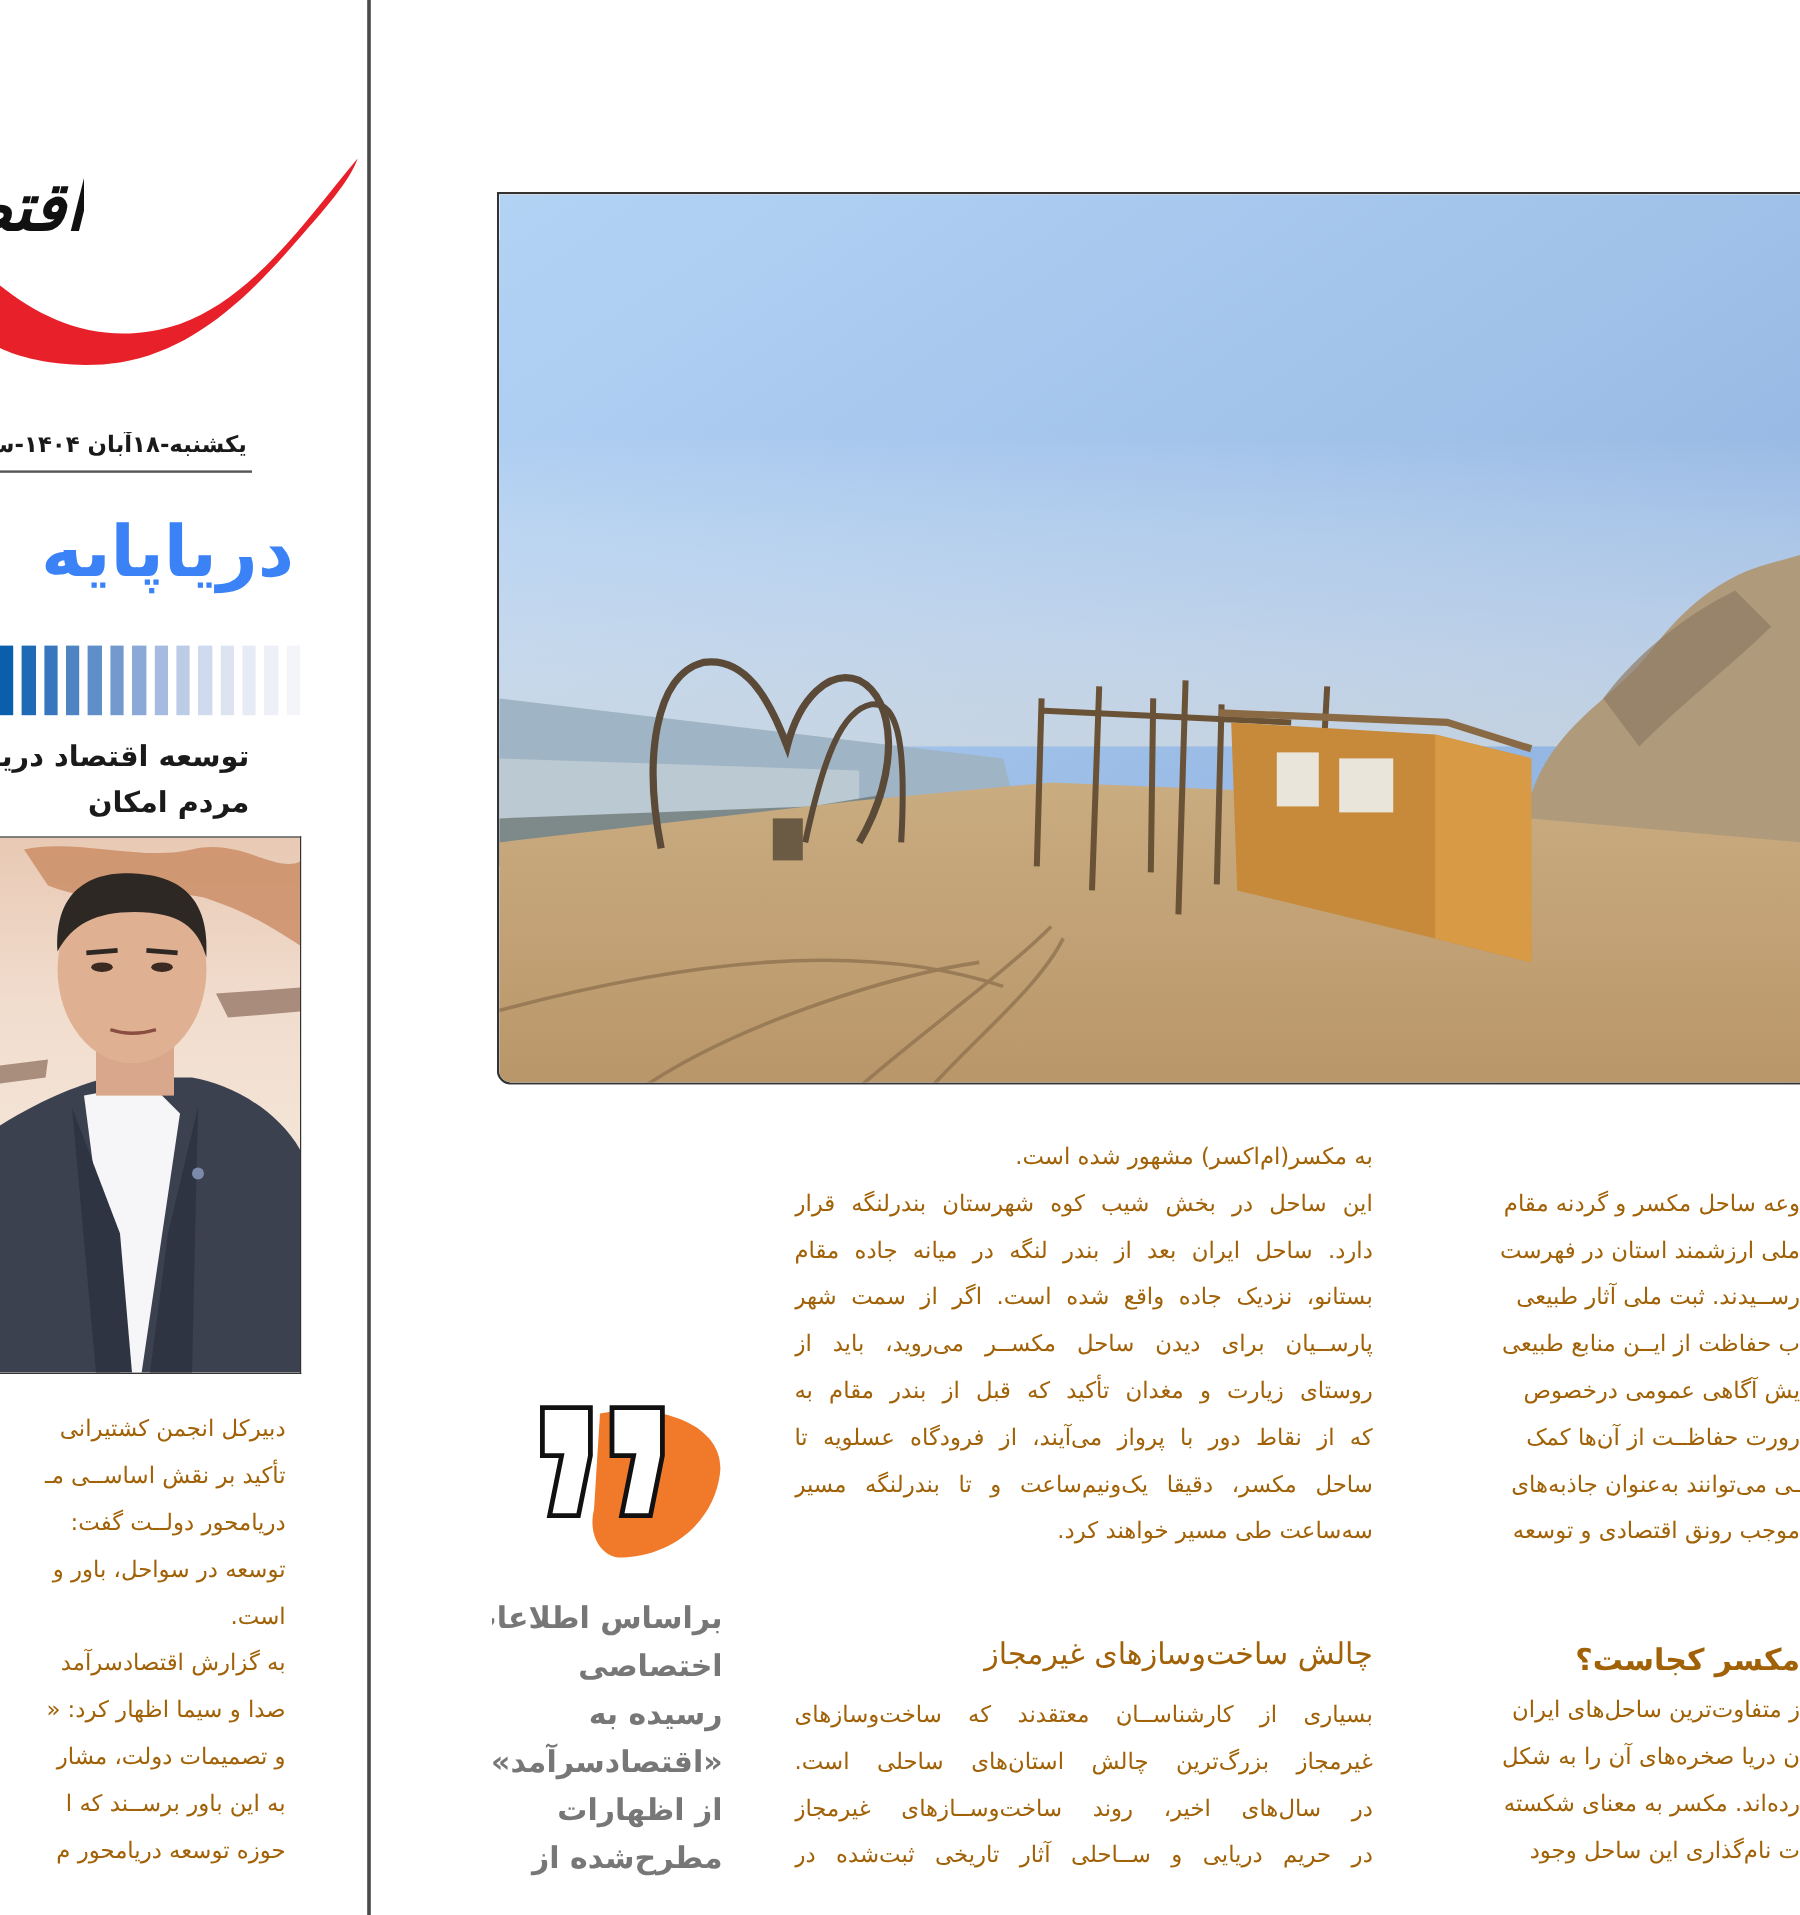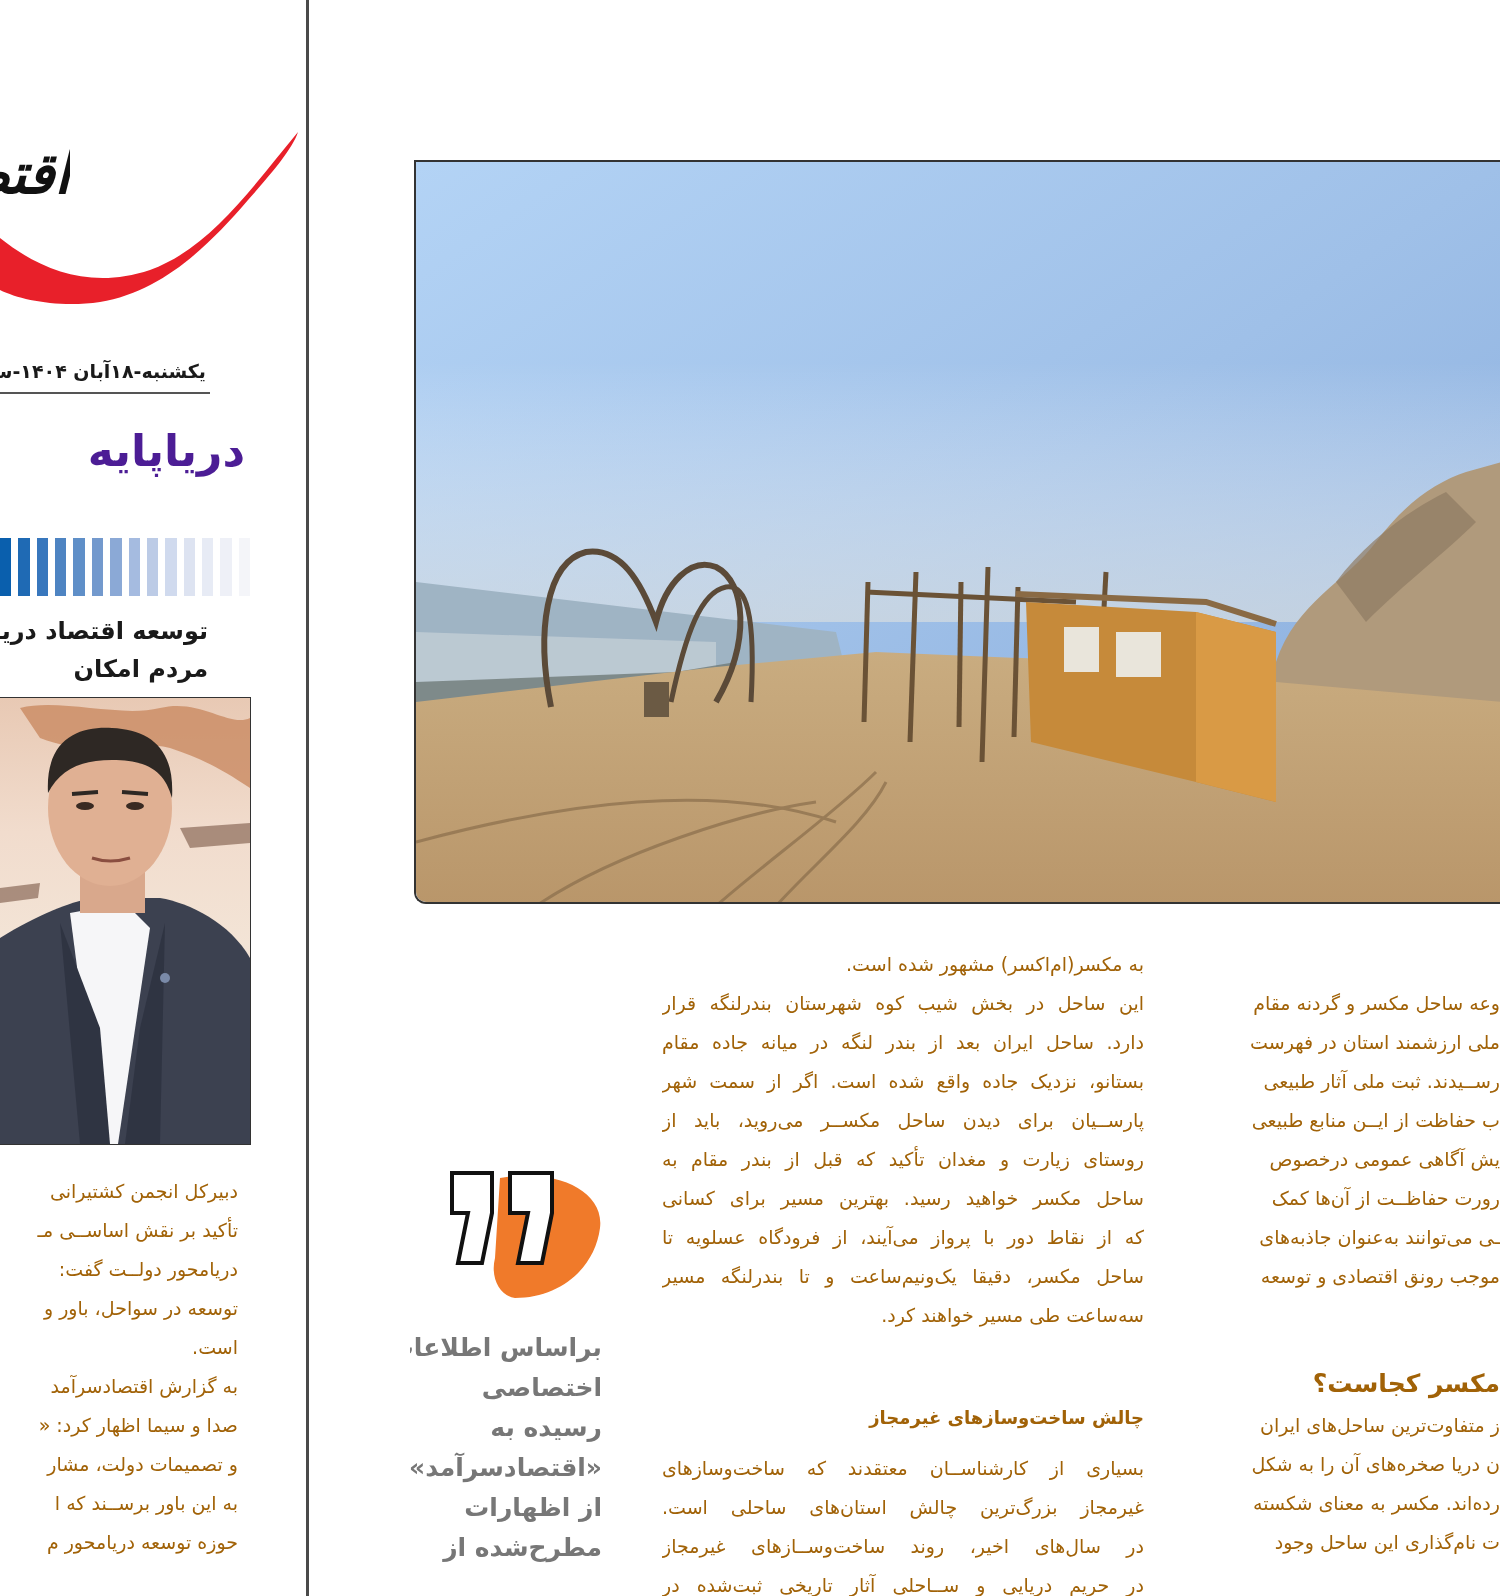--- a/index.html
+++ b/index.html
@@ -22,22 +22,22 @@
   }
   #dateline {
     left:0; top:360px; width:206px; height:30px;
     font-size:19px; font-weight:bold; white-space:nowrap; overflow:hidden;
     direction:rtl; text-align:left;
   }
   #dateline-rule { left:0; top:392px; width:210px; height:2px; background:#555; }
 
   #section-title {
     left:20px; top:425px; width:225px; height:100px;
-    font-family:"DejaVu Sans", sans-serif; font-size:44px; font-weight:bold;
-    color:#4c1d95; direction:rtl; text-align:right; white-space:nowrap; overflow:hidden;
+    font-family:"DejaVu Sans", sans-serif; font-size:59px; font-weight:bold;
+    color:#3b82f6; direction:rtl; text-align:right; white-space:nowrap; overflow:hidden;
     letter-spacing:-2px;
   }
   #gradient-bars { left:0; top:538px; width:250px; height:58px; display:flex; gap:7px; }
   #gradient-bars span { display:block; width:14px; height:58px; }
 
   #lead-headline {
     left:0; top:612px; width:208px; height:78px;
     font-size:24px; font-weight:bold; line-height:38px;
     direction:rtl; text-align:right; white-space:nowrap; overflow:hidden;
   }
@@ -71,21 +71,21 @@
     direction:rtl; text-align:right; overflow:hidden;
   }
   #pull-quote .line { display:block; white-space:nowrap; }
 
   
   #mid-col { left:662px; top:945px; width:482px; height:651px; }
   #mid-col .line { display:block; height:39px; line-height:39px; white-space:nowrap; text-align:justify; text-align-last:justify; }
   #mid-col .line.last { text-align-last:right; }
   #mid-col .subhead {
     display:block; height:62px; line-height:62px; text-align:center;
-    font-size:18px; font-weight:bold; padding-top:52px;
+    font-size:25px; font-weight:normal; padding-top:52px;
   }
 
   
   #right-col { left:1188px; top:984px; width:312px; height:612px; }
   #right-col .line { display:block; height:39px; line-height:39px; white-space:nowrap; text-align:left; direction:rtl; }
   #right-col .subhead {
     display:block; height:44px; line-height:44px; font-size:25px; font-weight:bold;
     white-space:nowrap; text-align:left; direction:rtl; margin-top:66px;
   }
 </style>
@@ -243,21 +243,20 @@
   <span class="line">مطرح‌شده از</span>
 </div>
 
 <div id="mid-col" class="abs body-text">
   <span class="line last">به مکسر(ام‌اکسر) مشهور شده است.</span>
   <span class="line">این ساحل در بخش شیب کوه شهرستان بندرلنگه قرار</span>
   <span class="line">دارد. ساحل ایران بعد از بندر لنگه در میانه جاده مقام</span>
   <span class="line">بستانو، نزدیک جاده واقع شده است. اگر از سمت شهر</span>
   <span class="line">پارســیان برای دیدن ساحل مکســر می‌روید، باید از</span>
   <span class="line">روستای زیارت و مغدان تأکید که قبل از بندر مقام به</span>
-  <span class="line">ساحل مکسر خواهید رسید. بهترین مسیر برای کسانی</span>
   <span class="line">که از نقاط دور با پرواز می‌آیند، از فرودگاه عسلویه تا</span>
   <span class="line">ساحل مکسر، دقیقا یک‌ونیم‌ساعت و تا بندرلنگه مسیر</span>
   <span class="line last">سه‌ساعت طی مسیر خواهند کرد.</span>
   <span class="subhead">چالش ساخت‌وسازهای غیرمجاز</span>
   <span class="line">بسیاری از کارشناســان معتقدند که ساخت‌وسازهای</span>
   <span class="line">غیرمجاز بزرگ‌ترین چالش استان‌های ساحلی است.</span>
   <span class="line">در سال‌های اخیر، روند ساخت‌وســازهای غیرمجاز</span>
   <span class="line">در حریم دریایی و ســاحلی آثار تاریخی ثبت‌شده در</span>
 </div>
 

